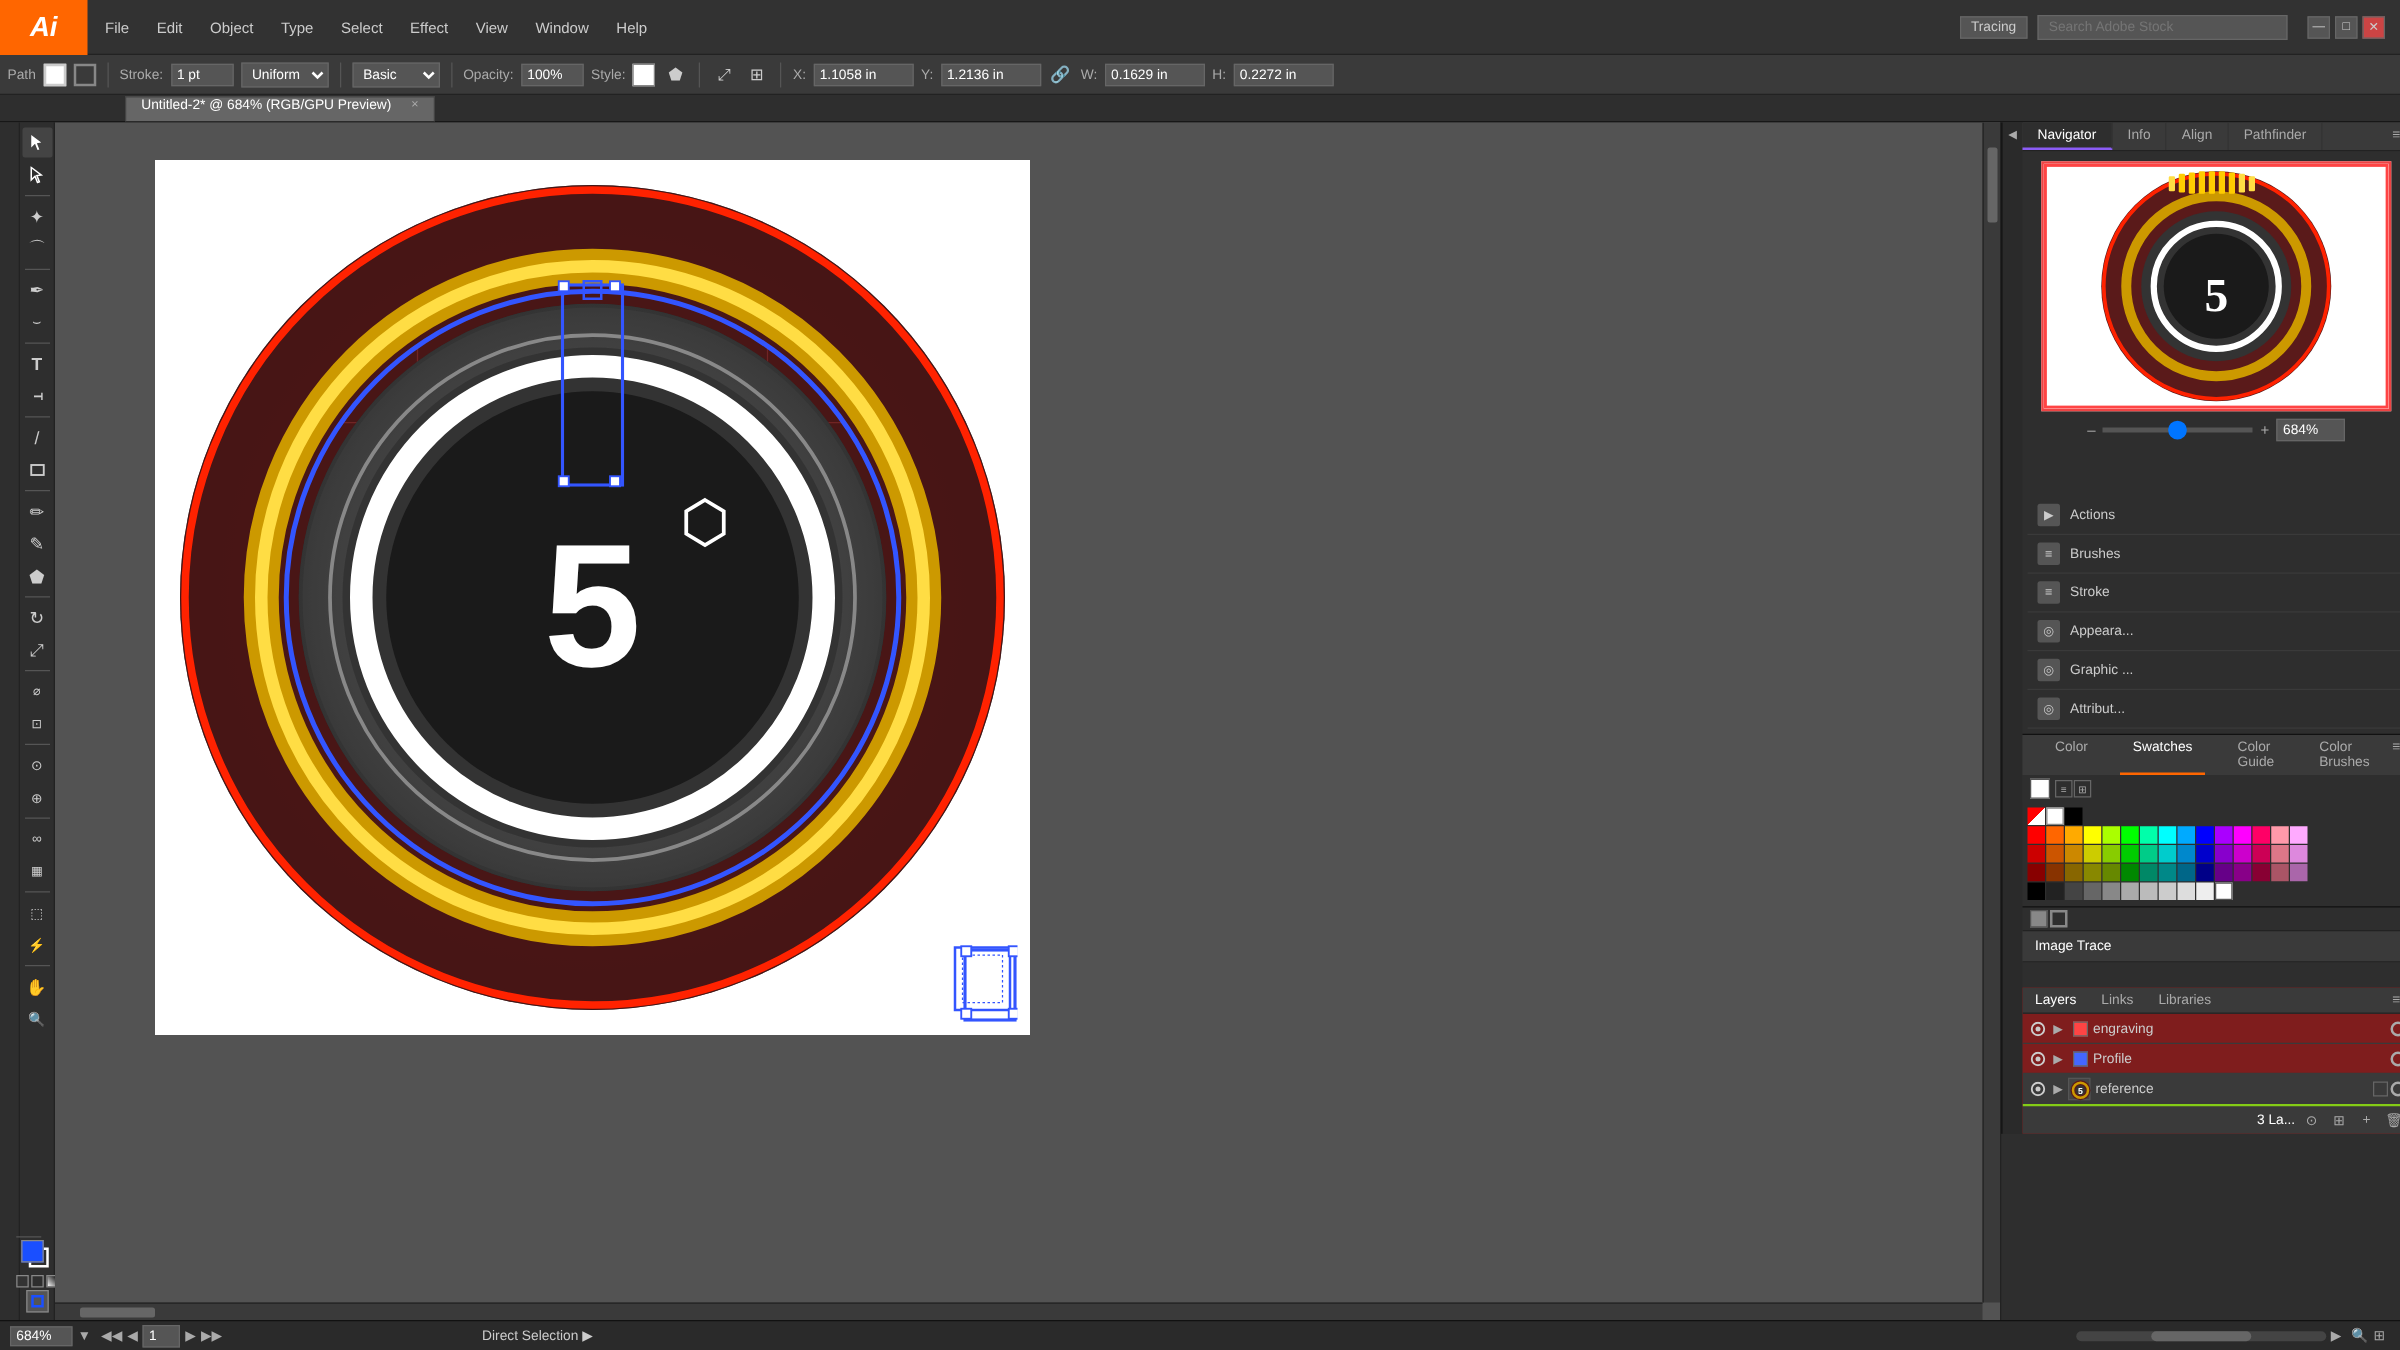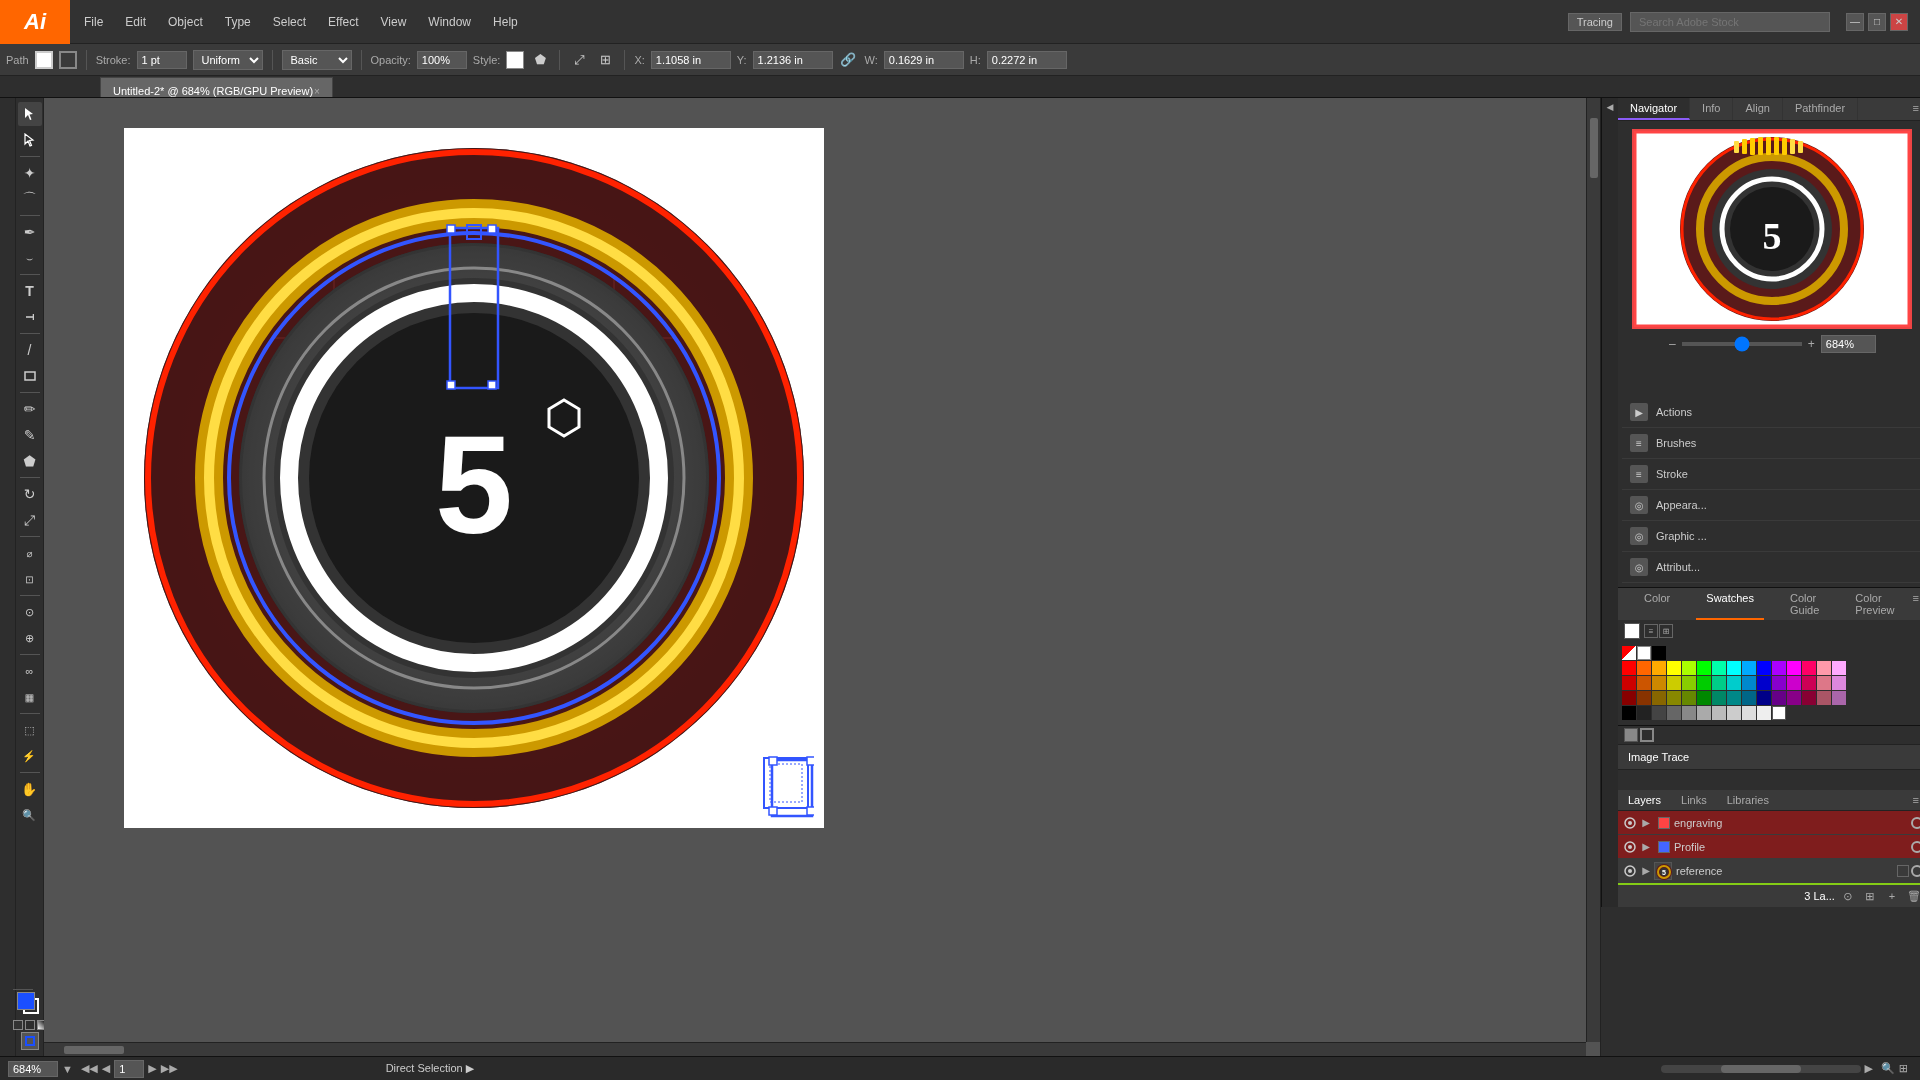--- a/index.html
+++ b/index.html
@@ -21,21 +21,21 @@
     .tb-input { background: #555; border: 1px solid #666; color: #fff; padding: 2px 4px; font-size: 11px; width: 50px; }
     .tb-input-wide { width: 80px; }
     .tb-select { background: #555; border: 1px solid #666; color: #fff; padding: 2px 4px; font-size: 11px; width: 70px; }
     .tb-btn { background: #555; border: 1px solid #666; color: #ccc; padding: 2px 8px; font-size: 11px; cursor: pointer; }
     .tb-separator { width: 1px; height: 20px; background: #555; margin: 0 3px; }
     .tb-swatch { width: 18px; height: 18px; border: 1px solid #888; }
     .tb-icon { width: 20px; height: 20px; display: flex; align-items: center; justify-content: center; color: #ccc; font-size: 13px; cursor: pointer; }
 
     
     #tabbar { height: 22px; background: #2e2e2e; display: flex; align-items: flex-end; padding-left: 100px; border-bottom: 1px solid #111; }
-    .tab { height: 20px; padding: 0 12px; background: #505050; border: 1px solid #444; border-bottom: none; color: #ccc; font-size: 11px; display: flex; align-items: flex-end; gap: 1px; cursor: pointer; }
+    .tab { height: 20px; padding: 0 12px; background: #505050; border: 1px solid #444; border-bottom: none; color: #ccc; font-size: 11px; display: flex; align-items: flex-start; gap: 16px; cursor: pointer; }
     .tab.active { background: #666; color: #fff; }
     .tab-close { color: #aaa; font-size: 10px; cursor: pointer; }
 
     
     #main { display: flex; width: 100%; height: calc(1080px - 44px - 32px - 22px - 24px); }
 
     
     #left-toolbar { width: 28px; background: #2e2e2e; display: flex; flex-direction: column; align-items: center; padding: 4px 0; gap: 2px; border-right: 1px solid #222; flex-shrink: 0; }
     .lt-tool { width: 24px; height: 24px; display: flex; align-items: center; justify-content: center; color: #ccc; font-size: 14px; cursor: pointer; border-radius: 2px; }
     .lt-tool.active { background: #444; }
@@ -486,21 +486,21 @@
             <div class="side-panel-icon">◎</div>
             <span>Attribut...</span>
           </div>
         </div>
 
         <div id="color-panel">
           <div id="cp-tabs">
             <div class="cp-tab">Color</div>
             <div class="cp-tab active">Swatches</div>
             <div class="cp-tab">Color Guide</div>
-            <div class="cp-tab">Color Preview</div>
+            <div class="cp-tab">Color Brushes</div>
             <div id="cp-close">≡</div>
           </div>
 
           <div style="display:flex;align-items:center;padding:3px 6px;gap:4px;background:#2e2e2e;">
             <div style="width:16px;height:16px;background:#fff;border:1px solid #555;"></div>
             <div style="display:flex;gap:1px;">
               <div style="width:14px;height:14px;border:1px solid #666;display:flex;align-items:center;justify-content:center;font-size:8px;color:#aaa;">≡</div>
               <div style="width:14px;height:14px;border:1px solid #666;display:flex;align-items:center;justify-content:center;font-size:8px;color:#aaa;">⊞</div>
             </div>
           </div>

